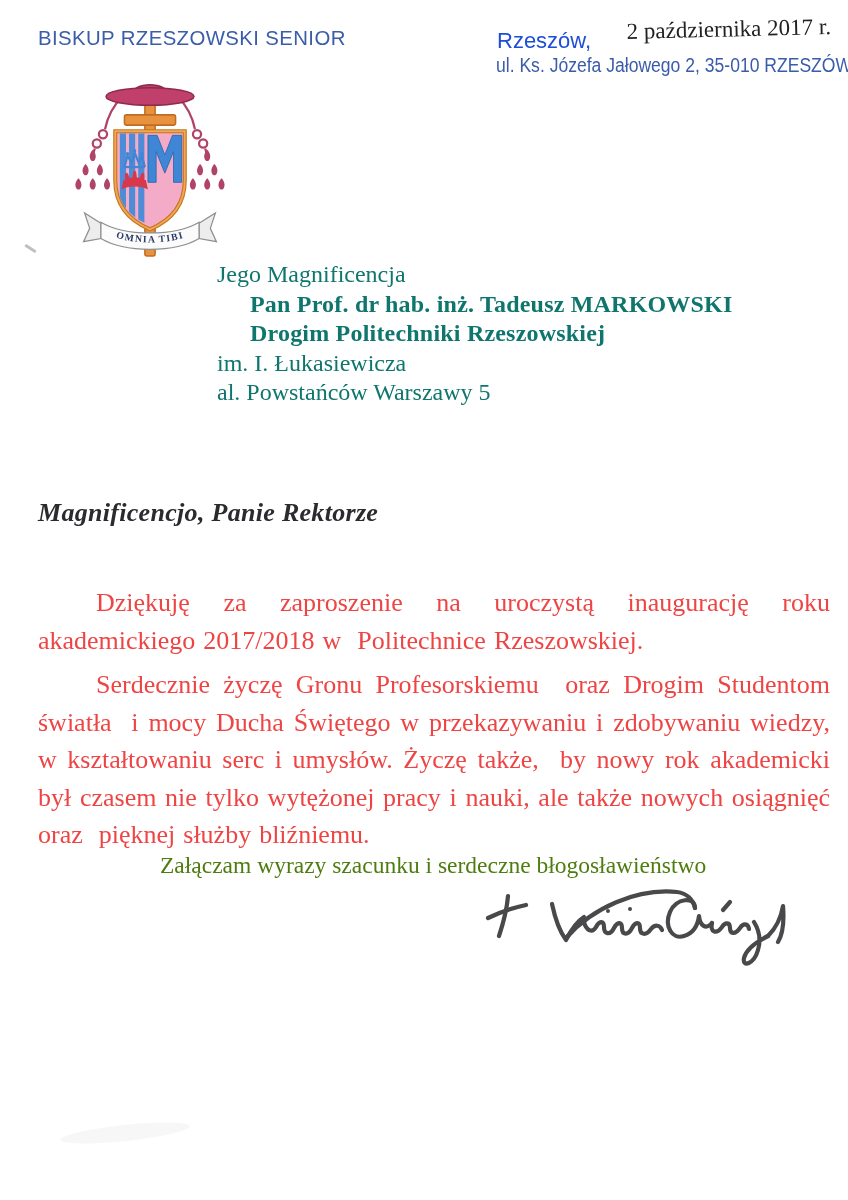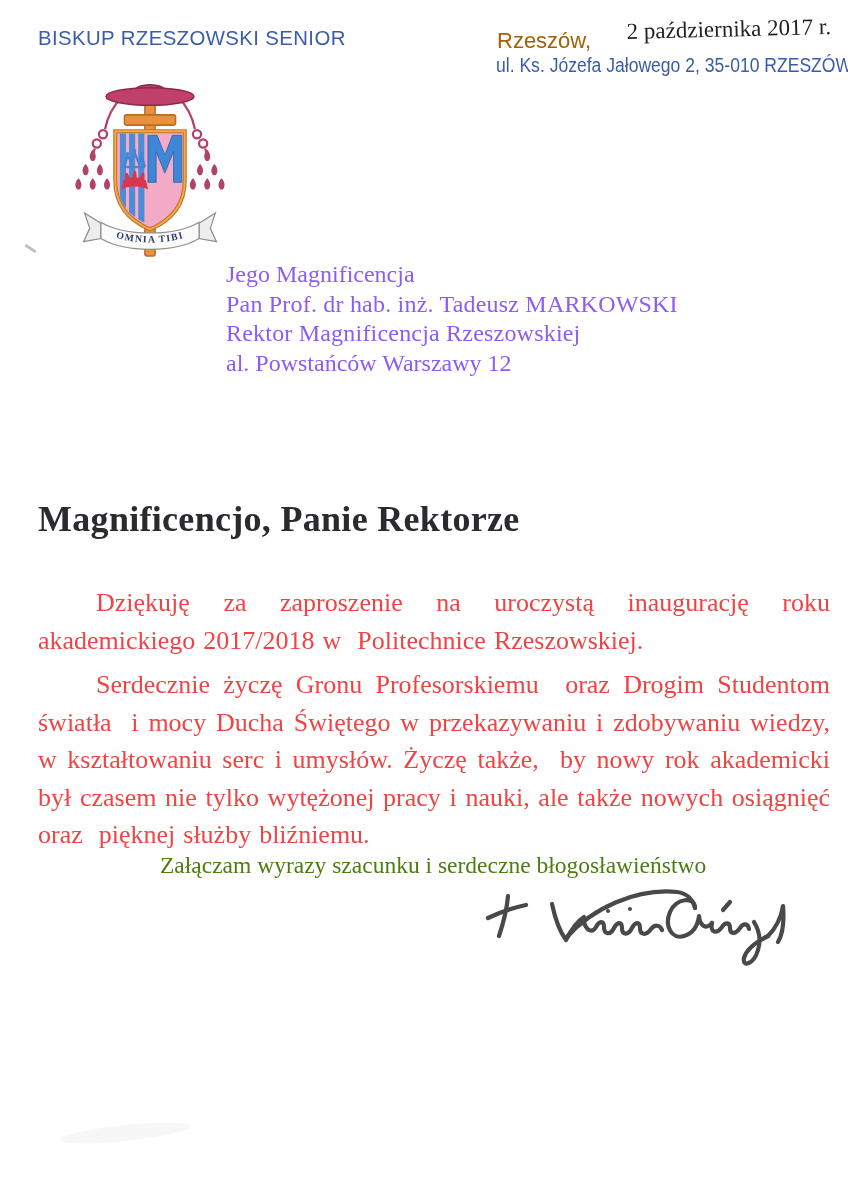--- a/index.html
+++ b/index.html
@@ -8,46 +8,46 @@
     overflow:hidden;font-family:"Liberation Serif",serif;color:#1e1e22;
   }
   
   .sender-title{
     position:absolute;left:38px;top:26px;
     font-family:"Liberation Sans",sans-serif;font-size:21px;color:#3a5ca9;
     letter-spacing:.4px;transform:scaleX(.97);transform-origin:left top;white-space:nowrap;
   }
   .dateline-city{
     position:absolute;left:497px;top:28px;
-    font-family:"Liberation Sans",sans-serif;font-size:22px;color:#a16207;white-space:nowrap;
+    font-family:"Liberation Sans",sans-serif;font-size:22px;color:#1d4ed8;white-space:nowrap;
   }
   .dateline-date{
     position:absolute;left:627px;top:19px;
     font-family:"Liberation Serif",serif;font-size:23px;color:#222226;
     transform:rotate(-1.4deg);transform-origin:left bottom;white-space:nowrap;
   }
   .sender-address{
     position:absolute;left:496px;top:54px;
     font-family:"Liberation Sans",sans-serif;font-size:19.5px;color:#3a5ca9;
     transform:scaleX(.9);transform-origin:left top;white-space:nowrap;
   }
   
   .crest{position:absolute;left:62px;top:74px;width:176px;height:184px;}
   .scan-mark{
     position:absolute;left:24px;top:247px;width:13px;height:3px;border-radius:2px;
     background:#8a8a8a;opacity:.55;transform:rotate(32deg);
   }
   
-  .recipient{position:absolute;left:226px;top:260px;font-size:24px;line-height:29.5px;color:#8b5cf6;}
+  .recipient{position:absolute;left:217px;top:260px;font-size:24px;line-height:29.5px;color:#0f766e;}
   .recipient .line{white-space:nowrap;}
-  .recipient .bold{font-weight:normal;letter-spacing:.2px;}
+  .recipient .bold{font-weight:bold;letter-spacing:.2px;margin-left:33px;}
   
   .salutation{
-    position:absolute;left:38px;top:498px;font-size:36px;font-weight:bold;
-    letter-spacing:.3px;color:#2b2b2f;white-space:nowrap;
+    position:absolute;left:38px;top:498px;font-size:26px;font-weight:bold;
+    letter-spacing:.3px;color:#2b2b2f;white-space:nowrap;font-style:italic;
   }
   
   .para{
     position:absolute;left:38px;width:792px;margin:0;
     font-size:26px;line-height:37.5px;color:#ef4444;
     text-align:justify;text-indent:58px;white-space:pre-wrap;word-spacing:1.5px;
   }
   .p1{top:584px;}
   .p2{top:666px;}
   .closing{
@@ -148,22 +148,23 @@
         <textPath href="#mottoArc" startOffset="50%" text-anchor="middle">OMNIA TIBI</textPath>
       </text>
     </g>
   </svg>
 
   <div class="scan-mark"></div>
 
   <div class="recipient">
     <div class="line">Jego Magnificencja</div>
     <div class="line bold">Pan Prof. dr hab. inż. Tadeusz MARKOWSKI</div>
-    <div class="line bold">Rektor Magnificencja Rzeszowskiej</div>
-    <div class="line">al. Powstańców Warszawy 12</div>
+    <div class="line bold">Drogim Politechniki Rzeszowskiej</div>
+    <div class="line">im. I. Łukasiewicza</div>
+    <div class="line">al. Powstańców Warszawy 5</div>
   </div>
 
   <div class="salutation">Magnificencjo, Panie Rektorze</div>
 
   <p class="para p1">Dziękuję za zaproszenie na uroczystą inaugurację roku akademickiego 2017/2018 w  Politechnice Rzeszowskiej.</p>
   <p class="para p2">Serdecznie życzę Gronu Profesorskiemu  oraz Drogim Studentom światła  i mocy Ducha Świętego w przekazywaniu i zdobywaniu wiedzy, w kształtowaniu serc i umysłów. Życzę także,  by nowy rok akademicki był czasem nie tylko wytężonej pracy i nauki, ale także nowych osiągnięć oraz  pięknej służby bliźniemu.</p>
 
   <div class="closing">Załączam wyrazy szacunku i serdeczne błogosławieństwo</div>
 
   <svg class="signature" viewBox="0 0 336 102" aria-hidden="true">

